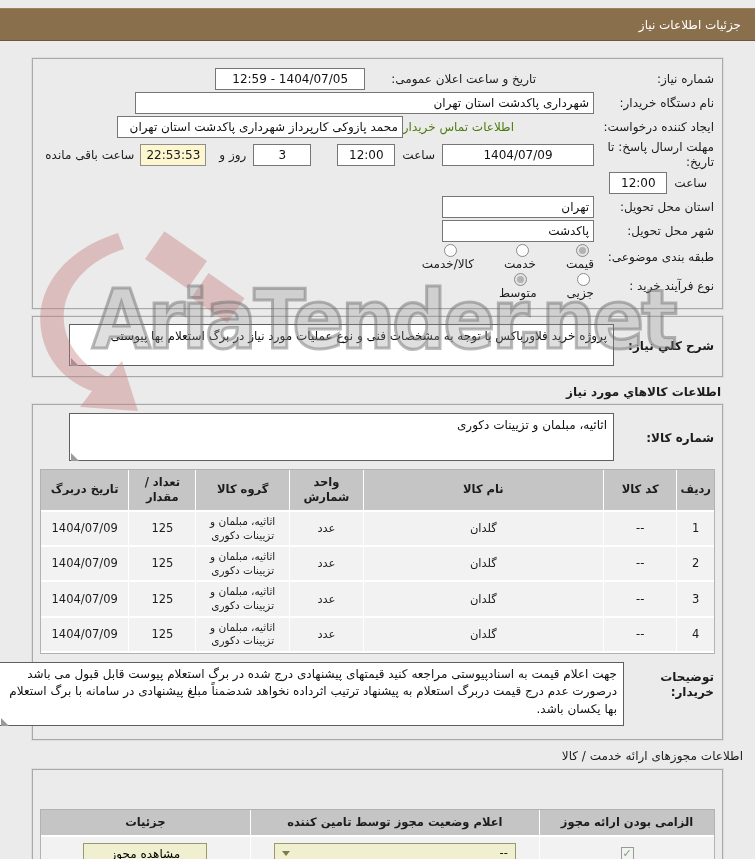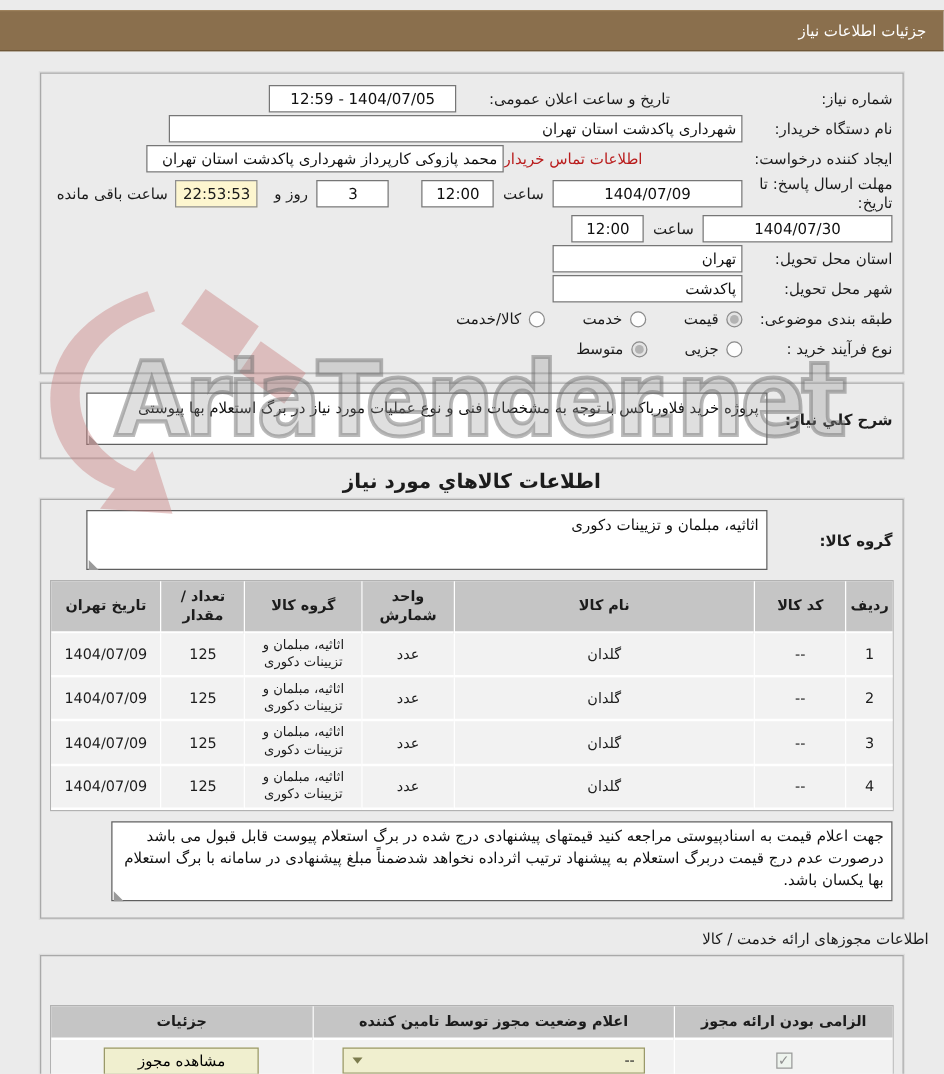--- a/index.html
+++ b/index.html
@@ -37,28 +37,28 @@
   .w-need{width:146px;}
   .w-announce{width:140px;margin-right:26px;}
   .announce-label{margin-right:58px;}
   .w-wide{width:449px;}
   .w-mid{width:276px;}
   .w-date{width:142px;}
   .w-time{width:48px;}
   .w-days{width:48px;margin-right:26px;}
   .w-loc{width:142px;}
   .small-lb{margin:0 7px;}
-  .contact-link{color:#b91c1c;margin-right:80px;cursor:pointer;white-space:nowrap;}
+  .contact-link{color:#4d7c0f;margin-right:80px;cursor:pointer;white-space:nowrap;}
   .countdown{
     width:58px;height:16px;padding:2px 3px;margin:0 6px;
     background:#fdf6cf;border:1px solid #8f8f8f;direction:ltr;
     display:flex;align-items:center;justify-content:center;
   }
   
-  .opt{display:flex;align-items:center;margin-left:30px;}
+  .opt{display:flex;align-items:center;margin-left:30px;flex-direction:column;}
   .radio{
     width:11px;height:11px;border-radius:50%;border:1px solid #8a8a8a;
     background:#fdfdfd;flex:none;margin-left:6px;position:relative;
   }
   .radio.sel{background:#e4e4e4;}
   .radio.sel::after{
     content:"";position:absolute;top:2px;left:2px;width:7px;height:7px;
     border-radius:50%;background:#b3b3b3;
   }
   .cb{
@@ -74,21 +74,21 @@
     padding:3px 6px;direction:rtl;line-height:1.45;box-sizing:border-box;overflow:hidden;
   }
   .ta-desc{width:545px;height:42px;}
   .ta-group{width:545px;height:48px;}
   .ta-notes{width:625px;height:64px;font-size:11.5px;}
   .resize-tri{
     position:absolute;left:2px;bottom:3px;width:0;height:0;
     border-bottom:8px solid #9a9a9a;border-right:8px solid transparent;
   }
   
-  .section-h{margin:8px 34px 3px 34px;font-weight:bold;font-size:16px;text-align:center;}
+  .section-h{margin:8px 34px 3px 34px;font-weight:bold;font-size:12px;}
   .section-h2{margin:9px 12px 3px 12px;font-size:12px;}
   
   .tbl-wrap{margin:5px 1px 0 1px;border:1px solid #b2b2b2;background:#fff;}
   table.grid{width:100%;border-collapse:separate;border-spacing:0;font-size:11.5px;}
   table.grid th{
     background:#c5c5c5;font-weight:bold;padding:5px 3px;text-align:center;
     border-left:1px solid #fff;border-bottom:2px solid #fff;line-height:1.3;
   }
   table.grid td{
     background:#f2f2f2;padding:3px 3px;text-align:center;
@@ -157,21 +157,20 @@
     <input class="tb w-date center ltrv" readonly="" value="1404/07/09" style="">
     <span class="small-lb">ساعت</span>
     <input class="tb w-time center ltrv" readonly="" value="12:00" style="">
     <input class="tb w-days center ltrv" readonly="" value="3" style="">
     <span class="small-lb">روز و</span>
     <span class="countdown">22:53:53</span>
     <span>ساعت باقی مانده</span>
   </div>
 
   <div class="frow">
-    <input class="tb w-date center ltrv" readonly="" value="1404/07/30" style="">
     <span class="small-lb">ساعت</span>
     <input class="tb w-time center ltrv" readonly="" value="12:00" style="">
   </div>
 
   <div class="frow">
     <span class="flabel">استان محل تحویل:</span>
     <input class="tb w-loc" readonly="" value="تهران" style="">
   </div>
 
   <div class="frow">
@@ -217,21 +216,21 @@
       <span class="resize-tri"></span>
     </span>
   </div>
 </div>
 
 <div class="section-h">اطلاعات کالاهاي مورد نیاز</div>
 
 <div class="groupbox" id="items-box">
 
   <div class="frow">
-    <span class="flabel boldlabel" style="width:96px;">گروه کالا:</span>
+    <span class="flabel boldlabel" style="width:96px;">شماره کالا:</span>
     <span class="tawrap">
       <textarea class="ta ta-group" readonly="" style="">اثاثیه، مبلمان و تزیینات دکوری</textarea>
       <span class="resize-tri"></span>
     </span>
   </div>
 
   <div class="tbl-wrap">
     <table class="grid">
       <colgroup>
         <col style="width:5%">
@@ -243,21 +242,21 @@
           <col style="width:13%">
       </colgroup>
       <thead>
         <tr>
           <th>ردیف</th>
           <th>کد کالا</th>
           <th>نام کالا</th>
           <th>واحد شمارش</th>
           <th>گروه کالا</th>
           <th>تعداد / مقدار</th>
-          <th>تاریخ تهران</th>
+          <th>تاریخ دربرگ</th>
         </tr>
       </thead>
       <tbody>
         <tr>
           <td>1</td>
           <td>--</td>
           <td>گلدان</td>
           <td>عدد</td>
           <td class="small">اثاثیه، مبلمان و تزیینات دکوری</td>
           <td>125</td>
@@ -288,20 +287,21 @@
           <td>عدد</td>
           <td class="small">اثاثیه، مبلمان و تزیینات دکوری</td>
           <td>125</td>
           <td>1404/07/09</td>
         </tr>
       </tbody>
     </table>
   </div>
 
   <div class="frow" style="margin-top:8px;align-items:flex-start;">
+    <span class="flabel boldlabel" style="width:86px;padding-top:8px;">توضیحات خریدار:</span>
     <span class="tawrap">
       <textarea class="ta ta-notes" readonly="" style="">جهت اعلام قیمت به اسنادپیوستی مراجعه کنید قیمتهای پیشنهادی درج شده در برگ استعلام پیوست قابل قبول می باشد درصورت عدم درج قیمت دربرگ استعلام به پیشنهاد ترتیب اثرداده نخواهد شدضمناً مبلغ پیشنهادی در سامانه با برگ استعلام بها یکسان باشد.</textarea>
       <span class="resize-tri"></span>
     </span>
   </div>
 
 </div>
 
 <div class="section-h2">اطلاعات مجوزهای ارائه خدمت / کالا</div>
 

